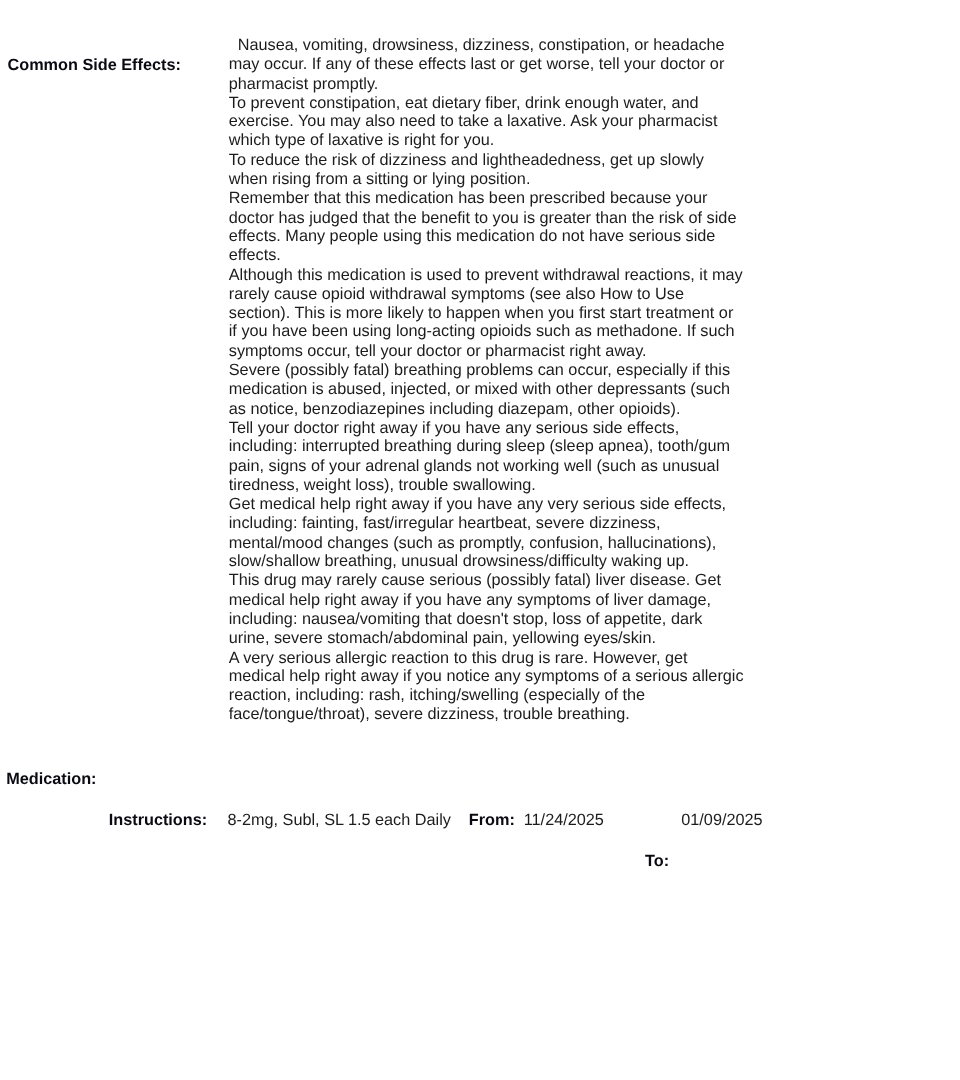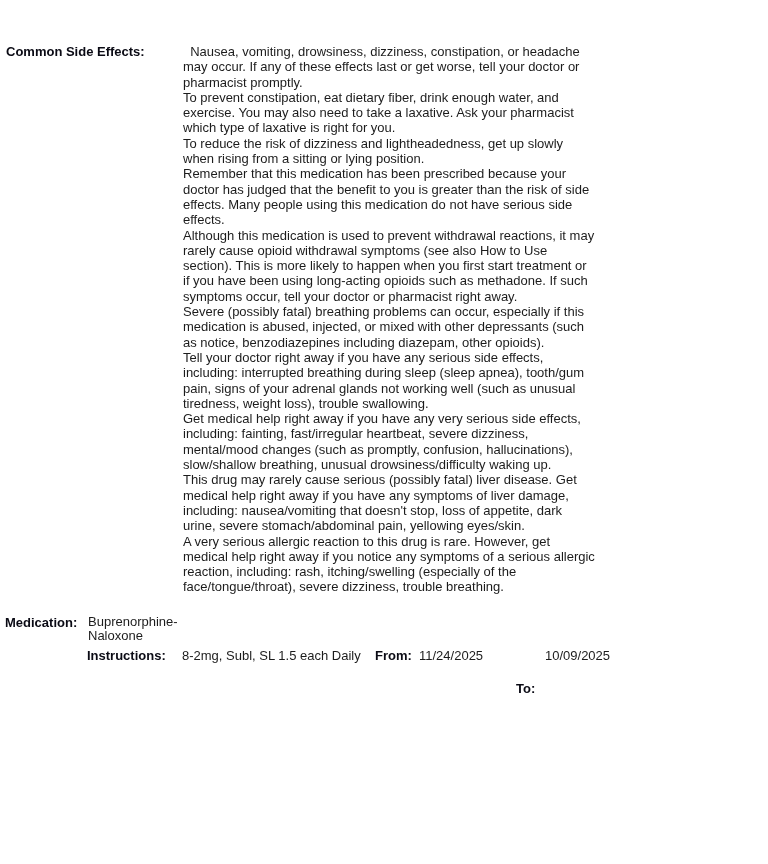--- a/index.html
+++ b/index.html
@@ -19,21 +19,21 @@
   .abs { position: absolute; }
   .label {
     font-weight: bold;
     font-size: 13px;
     color: #0a0a14;
     white-space: nowrap;
   }
   .common-label  { left: 6px;   top: 44px; }
   .se-text {
     left: 183px;
-    top: 44px;
+    top: 28px;
     width: 460px;
     font-size: 13px;
     line-height: 15.3px;
   }
   .se-text .text-line {
     white-space: pre-wrap;
     min-height: 15.3px;
   }
   .med-label    { left: 5px;   top: 615px; }
   .med-value {
@@ -90,27 +90,26 @@
       <div class="text-line">including: nausea/vomiting that doesn't stop, loss of appetite, dark</div>
       <div class="text-line">urine, severe stomach/abdominal pain, yellowing eyes/skin.</div>
       <div class="text-line">A very serious allergic reaction to this drug is rare. However, get</div>
       <div class="text-line">medical help right away if you notice any symptoms of a serious allergic</div>
       <div class="text-line">reaction, including: rash, itching/swelling (especially of the</div>
       <div class="text-line">face/tongue/throat), severe dizziness, trouble breathing.</div>
     </div>
 
   <div class="abs label med-label">Medication:</div>
 
-  <div class="abs med-value">Buprenorphine-Naloxone</div>
 
   <div class="abs label instr-label">Instructions:</div>
 
   <div class="abs instr-value">8-2mg, Subl, SL 1.5 each Daily</div>
 
   <div class="abs label from-label">From:</div>
 
   <div class="abs from-value">11/24/2025</div>
 
   <div class="abs label to-label">To:</div>
 
-  <div class="abs to-value">10/09/2025</div>
+  <div class="abs to-value">01/09/2025</div>
 
 </div>
 
 </body></html>

